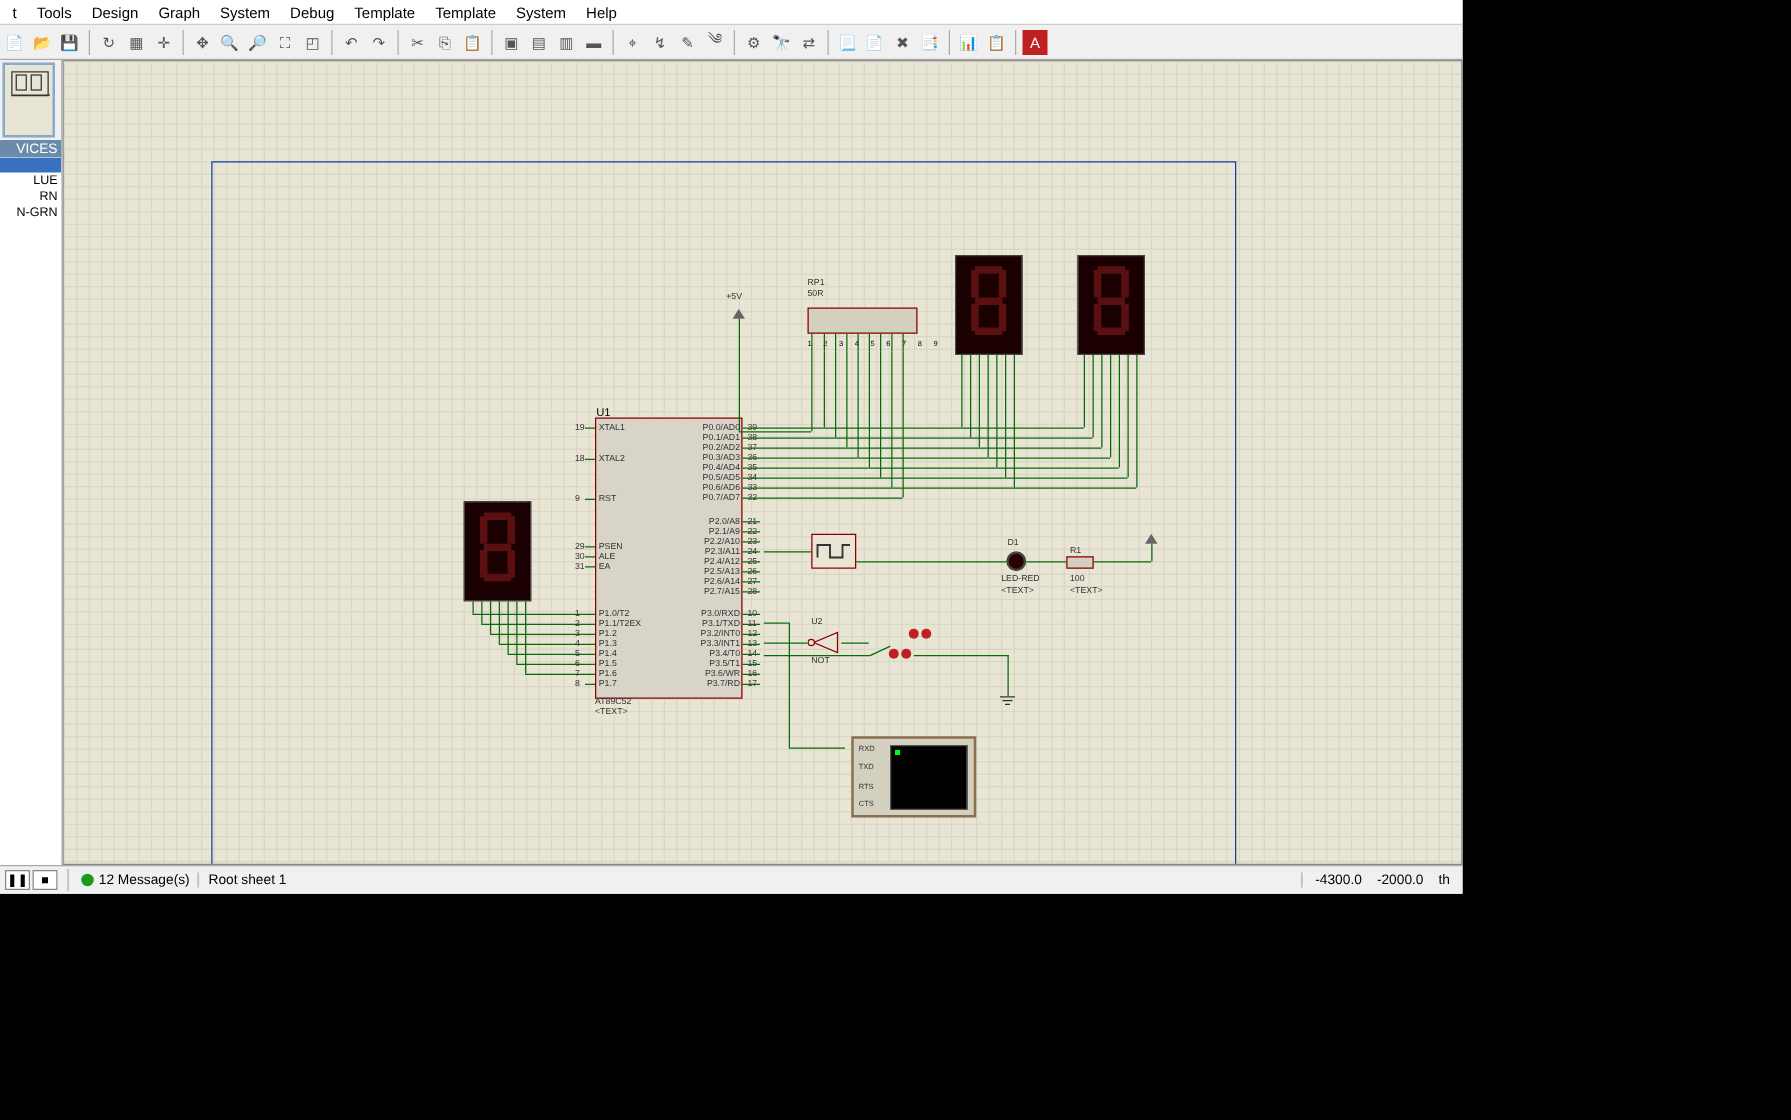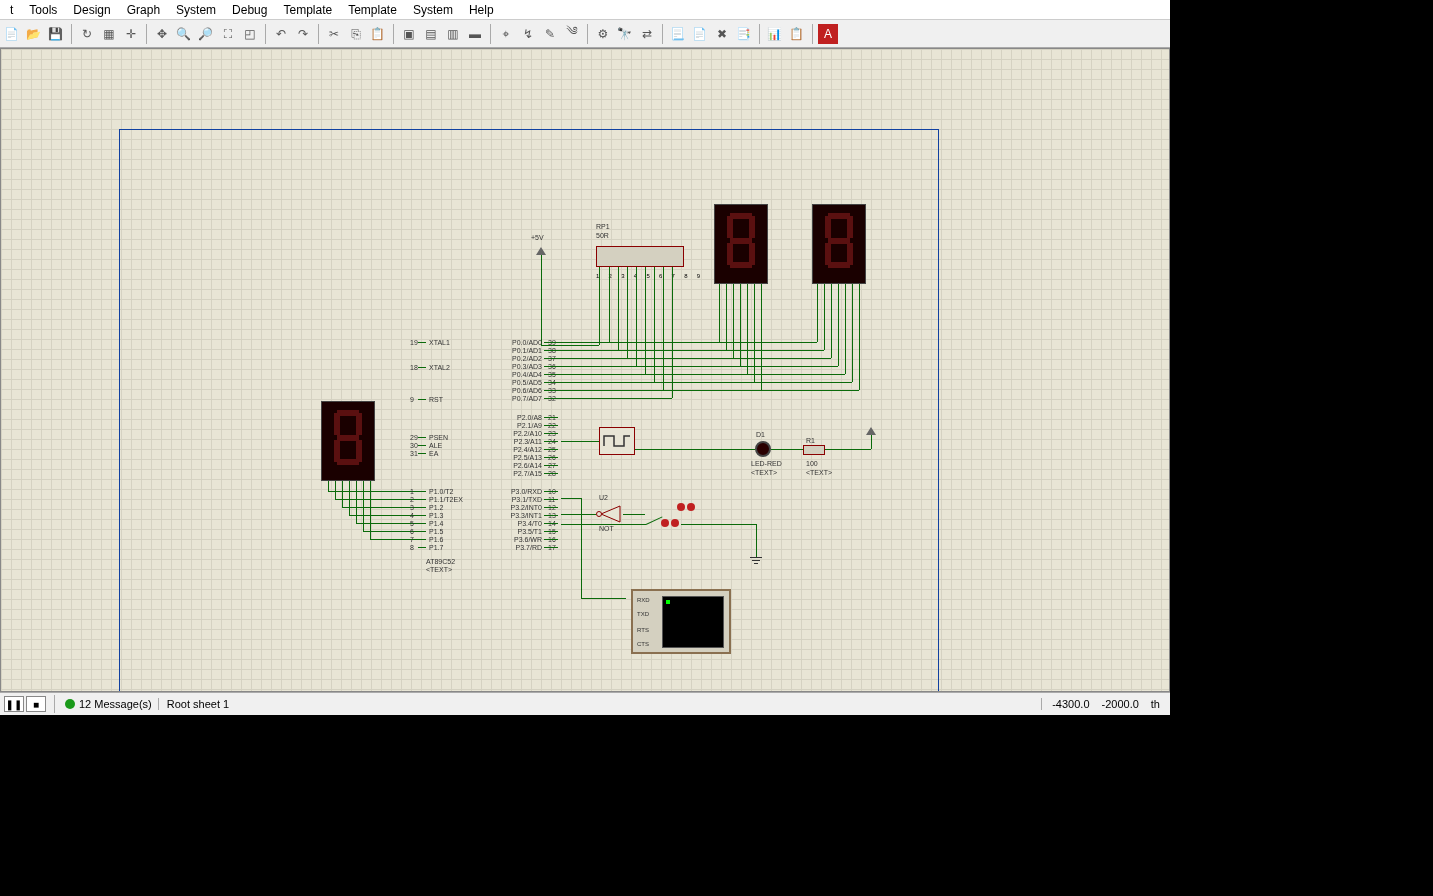--- a/index.html
+++ b/index.html
@@ -335,25 +335,46 @@
     <div class="tb-btn">✖</div>
     <div class="tb-btn">📑</div>
     <div class="tb-sep"></div>
     <div class="tb-btn">📊</div>
     <div class="tb-btn">📋</div>
     <div class="tb-sep"></div>
     <div class="tb-btn tb-red">A</div>
   </div>
 
   <div class="main-area">
+    <div class="side-panel">
+      <div class="preview-box">
+        <div class="preview-schematic">
+          <svg width="30" height="20">
+              <rect x="3" y="2" width="8" height="12" fill="none" stroke="#333"></rect>
+              <rect x="15" y="2" width="8" height="12" fill="none" stroke="#333"></rect>
+              <line x1="0" y1="18" x2="30" y2="18" stroke="#333"></line>
+            </svg>
+        </div>
+      </div>
+      <div class="devices-header">VICES</div>
+      <div class="device-list">
+        <div class="item selected" style="background:#3a70c0;color:#fff;height:12px"></div>
+        <div class="item">LUE</div>
+        <div class="item">RN</div>
+        <div class="item">N-GRN</div>
+      </div>
+    </div>
 
     <div class="canvas-area">
       <div class="grid-bg"></div>
       <div class="sheet-border"></div>
 
+      <div class="chip">
+        <div class="chip-label">U1</div>
+      </div>
       <div class="tiny-label" style="top:509px;left:425px">AT89C52</div>
       <div class="tiny-label" style="top:517px;left:425px">&lt;TEXT&gt;</div>
 
       <div class="tiny-label" style="top:174px;left:595px">RP1</div>
       <div class="tiny-label" style="top:183px;left:595px">50R</div>
       <div class="respack"></div>
       <div class="respack-pins">1 2 3 4 5 6 7 8 9</div>
 
       <div class="seven-seg" style="top:155px;left:713px">
         <div class="digit">

